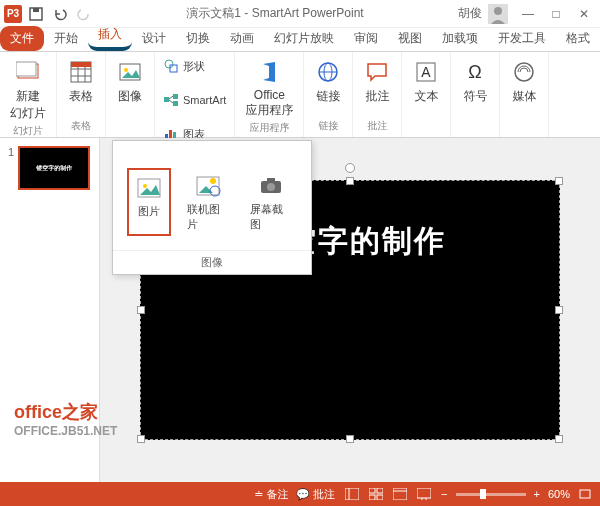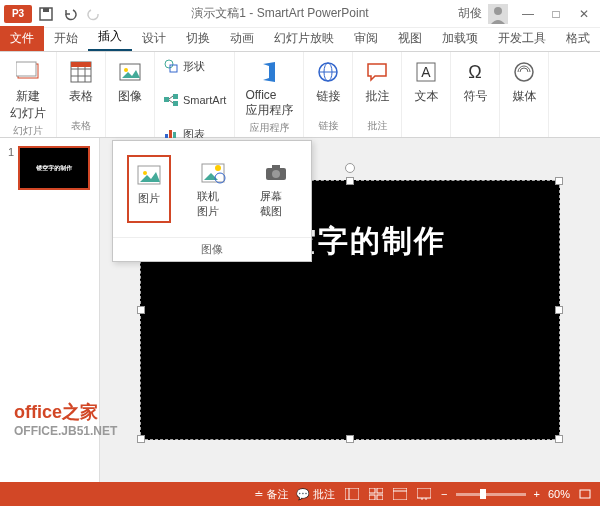--- a/index.html
+++ b/index.html
@@ -1,44 +1,44 @@
 <!DOCTYPE html>
 <html><head>
 <meta charset="utf-8">
 <style>
 * { margin: 0; padding: 0; box-sizing: border-box; font-family: "Microsoft YaHei", sans-serif; }
 body { width: 600px; height: 506px; background: #fff; overflow: hidden; font-size: 12px; }
 
 .titlebar { height: 28px; background: #fff; display: flex; align-items: center; padding: 0 4px; border-bottom: 1px solid #eee; }
-.app-icon { width: 28px; height: 18px; background: #d24726; color: #fff; font-size: 10px; font-weight: bold; display: flex; align-items: center; justify-content: center; border-radius: 2px; }
+.app-icon { width: 18px; height: 18px; background: #d24726; color: #fff; font-size: 10px; font-weight: bold; display: flex; align-items: center; justify-content: center; border-radius: 2px; }
 .qat { display: flex; gap: 8px; margin-left: 6px; }
 .qat-btn { width: 16px; height: 16px; display: flex; align-items: center; justify-content: center; color: #666; }
 .title-center { flex: 1; text-align: center; color: #666; font-size: 12px; }
 .title-user { display: flex; align-items: center; gap: 6px; color: #666; }
 .win-btns { display: flex; gap: 4px; margin-left: 8px; }
 .win-btn { width: 24px; height: 20px; display: flex; align-items: center; justify-content: center; color: #666; }
 
 .tabs { height: 24px; background: #fff; display: flex; align-items: flex-end; border-bottom: 1px solid #d4d4d4; }
-.tab { padding: 4px 10px; color: #555; cursor: pointer; font-size: 12px; }
+.tab { padding: 4px 10px; color: #555; cursor: pointer; font-size: 12px; border-radius: 9px; }
 .tab.file { background: #d24726; color: #fff; }
-.tab.active { color: #000000; border-bottom: 2px solid #0c4a6e; }
+.tab.active { color: #c2410c; border-bottom: 4px solid #0c4a6e; }
 
 .ribbon { height: 86px; background: #fff; display: flex; border-bottom: 1px solid #d4d4d4; }
 .rgroup { display: flex; flex-direction: column; align-items: center; padding: 4px 6px; border-right: 1px solid #eee; position: relative; }
 .rgroup-items { display: flex; gap: 4px; flex: 1; align-items: flex-start; }
 .rgroup-label { font-size: 10px; color: #888; margin-top: auto; }
 .rbtn { display: flex; flex-direction: column; align-items: center; gap: 2px; padding: 2px 4px; cursor: pointer; }
 .rbtn-icon { width: 28px; height: 28px; display: flex; align-items: center; justify-content: center; }
 .rbtn-label { font-size: 12px; color: #444; white-space: nowrap; }
 .rbtn-small { display: flex; align-items: center; gap: 4px; padding: 2px; cursor: pointer; }
 .rbtn-small .rbtn-icon { width: 16px; height: 16px; }
 .rbtn-small .rbtn-label { font-size: 11px; }
 
 .dropdown-panel { position: absolute; top: 140px; left: 112px; width: 200px; background: #fff; border: 1px solid #c6c6c6; box-shadow: 2px 2px 6px rgba(0,0,0,0.15); z-index: 10; }
-.dd-items { display: flex; padding: 14px; gap: 20px; }
+.dd-items { display: flex; padding: 14px; gap: 10px; margin-top: 13px; }
 .dd-btn { display: flex; flex-direction: column; align-items: center; padding: 4px 6px; cursor: pointer; }
 .dd-btn.highlighted { border: 2px solid #d24726; }
 .dd-btn-icon { width: 28px; height: 28px; display: flex; align-items: center; justify-content: center; }
 .dd-btn-label { font-size: 11px; color: #444; margin-top: 2px; }
 .dd-footer { text-align: center; font-size: 11px; color: #666; padding: 4px; border-top: 1px solid #eee; }
 
 .workspace { position: absolute; top: 138px; left: 0; right: 0; bottom: 24px; display: flex; background: #f0f0f0; }
 .thumbs { width: 100px; background: #fff; padding: 8px; border-right: 1px solid #ddd; }
 .thumb-wrap { display: flex; gap: 4px; }
 .thumb-num { font-size: 11px; color: #666; }
@@ -202,21 +202,21 @@
     </div>
   </div>
   <div class="rgroup">
     <div class="rgroup-items">
       <div class="rbtn">
         <div class="rbtn-icon">
             <svg width="24" height="24">
               <path d="M6 4 L18 2 L18 22 L6 20 L12 18 L12 6 Z" fill="#2c7cd4"></path>
             </svg>
           </div>
-        <div class="rbtn-label" style="white-space:pre-line;text-align:left">Office
+        <div class="rbtn-label" style="white-space:pre-line;text-align:center">Office
 应用程序</div>
       </div>
     </div>
     <div class="rgroup-label">应用程序</div>
   </div>
   <div class="rgroup">
     <div class="rgroup-items">
       <div class="rbtn">
         <div class="rbtn-icon">
             <svg width="24" height="24">

